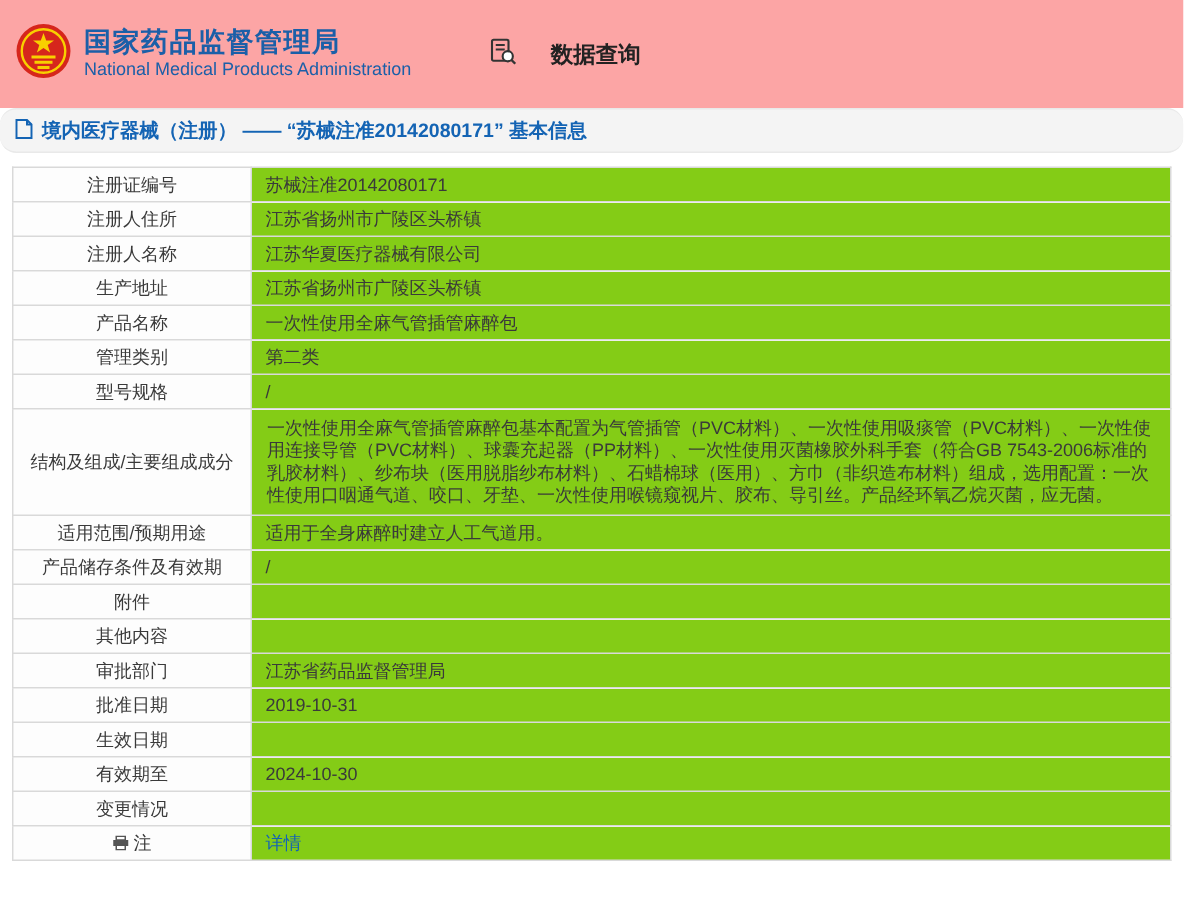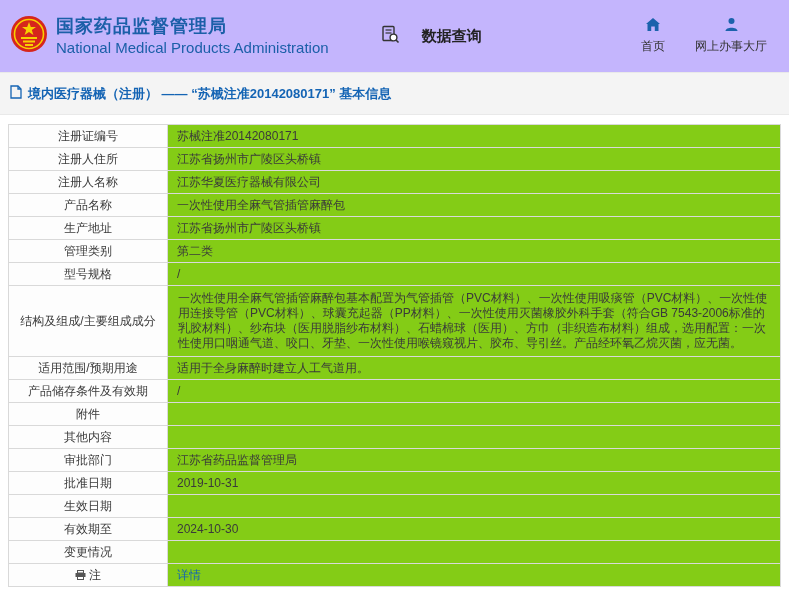--- a/index.html
+++ b/index.html
@@ -7,46 +7,46 @@
     width:789px; height:601px; overflow:hidden;
     background:#ffffff;
     font-family:"Liberation Sans","DejaVu Sans",sans-serif;
     color:#3a3a3a;
   }
   
   .header {
     height:72px; box-sizing:border-box;
     display:flex; align-items:center;
     padding:6px 14px 6px 10px;
-    background:#c4b5fd;
+    background:#fca5a5;
   }
   .logo { display:flex; align-items:center; gap:8px; }
   .titles { display:flex; flex-direction:column; line-height:1.15; }
   .site-title {
     font-size:18px; font-weight:bold; color:#1b5fa8; letter-spacing:1px;
   }
-  .site-subtitle { font-size:15px; color:#1b5fa8; margin-top:2px; }
+  .site-subtitle { font-size:12px; color:#1b5fa8; margin-top:2px; }
   .query {
     display:flex; align-items:center; gap:22px;
     margin-left:52px; font-size:15px; font-weight:bold; color:#222;
     cursor:pointer;
   }
   .topnav { margin-left:auto; display:flex; gap:30px; margin-right:8px; }
   .topnav-item {
     display:flex; flex-direction:column; align-items:center; gap:3px;
     font-size:12px; color:#333; cursor:pointer;
   }
   
   .breadcrumb {
-    height:43px; box-sizing:border-box;
+    height:30px; box-sizing:border-box;
     background:#f4f4f4;
     border-top:1px solid #e9e9e9; border-bottom:1px solid #e9e9e9;
     display:flex; align-items:center; gap:6px;
     padding:0 10px;
-    font-size:13px; font-weight:bold; color:#1464b4;
+    font-size:13px; font-weight:bold; color:#1464b4;border-radius:11px;
   }
   
   table.info {
     border-collapse:collapse; table-layout:fixed;
     width:773px; margin:9px 8px 0 8px;
   }
   table.info td {
     border:1px solid #d9d9d9;
     font-size:12px; color:#3a3a3a;
     padding:2px 9px; height:18px;
@@ -91,39 +91,20 @@
         <rect x="2" y="1.5" width="11" height="14" rx="1" fill="none" stroke="#333" stroke-width="1.4"></rect>
         <line x1="4.5" y1="5" x2="10.5" y2="5" stroke="#333" stroke-width="1.2"></line>
         <line x1="4.5" y1="8" x2="10.5" y2="8" stroke="#333" stroke-width="1.2"></line>
         <circle cx="12.5" cy="12.5" r="3.4" fill="#fff" stroke="#333" stroke-width="1.4"></circle>
         <line x1="15" y1="15" x2="17.5" y2="17.5" stroke="#333" stroke-width="1.6"></line>
       </svg>
     </span>
     <span>数据查询</span>
   </div>
 
-  <div class="topnav">
-    <div class="topnav-item">
-      <span>
-        <svg width="16" height="15" viewBox="0 0 16 15">
-          <polygon points="8,1 15,7 13.5,7 13.5,14 9.8,14 9.8,9.5 6.2,9.5 6.2,14 2.5,14 2.5,7 1,7" fill="#1b62ac"></polygon>
-        </svg>
-      </span>
-      <span>首页</span>
-    </div>
-    <div class="topnav-item">
-      <span>
-        <svg width="15" height="15" viewBox="0 0 15 15">
-          <circle cx="7.5" cy="4" r="3" fill="#1b62ac"></circle>
-          <path d="M1.5 14 C1.5 9.5 13.5 9.5 13.5 14 Z" fill="#1b62ac"></path>
-        </svg>
-      </span>
-      <span>网上办事大厅</span>
-    </div>
-  </div>
 </div>
 
 <div class="breadcrumb">
   <span>
     <svg width="12" height="14" viewBox="0 0 12 14">
       <path d="M1 1 h7 l3 3 v9 h-10 z" fill="none" stroke="#1464b4" stroke-width="1.3"></path>
       <path d="M8 1 v3 h3" fill="none" stroke="#1464b4" stroke-width="1.3"></path>
     </svg>
   </span>
   <span>境内医疗器械（注册） —— “苏械注准20142080171” 基本信息</span>
@@ -137,26 +118,26 @@
       </tr>
       <tr>
         <td class="label-cell"><span>注册人住所</span></td>
         <td class="value-cell">江苏省扬州市广陵区头桥镇</td>
       </tr>
       <tr>
         <td class="label-cell"><span>注册人名称</span></td>
         <td class="value-cell">江苏华夏医疗器械有限公司</td>
       </tr>
       <tr>
+        <td class="label-cell"><span>生产地址</span></td>
+        <td class="value-cell">江苏省扬州市广陵区头桥镇</td>
+      </tr>
+      <tr>
         <td class="label-cell"><span>产品名称</span></td>
         <td class="value-cell">一次性使用全麻气管插管麻醉包</td>
-      </tr>
-      <tr>
-        <td class="label-cell"><span>生产地址</span></td>
-        <td class="value-cell">江苏省扬州市广陵区头桥镇</td>
       </tr>
       <tr>
         <td class="label-cell"><span>管理类别</span></td>
         <td class="value-cell">第二类</td>
       </tr>
       <tr>
         <td class="label-cell"><span>型号规格</span></td>
         <td class="value-cell">/</td>
       </tr>
       <tr>

